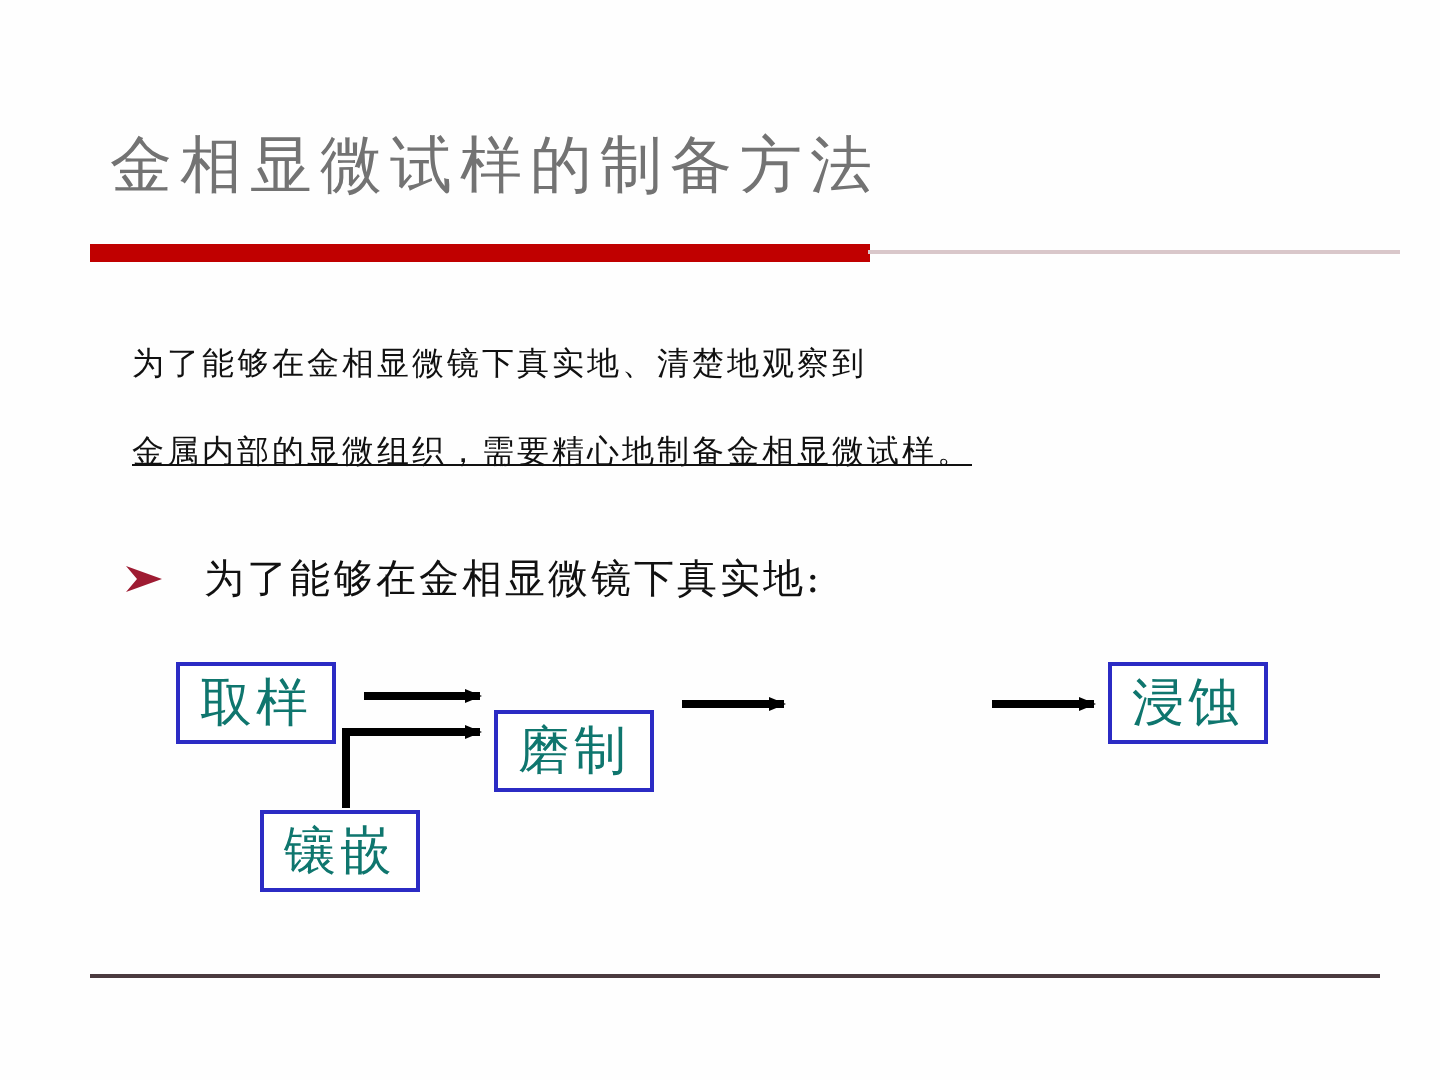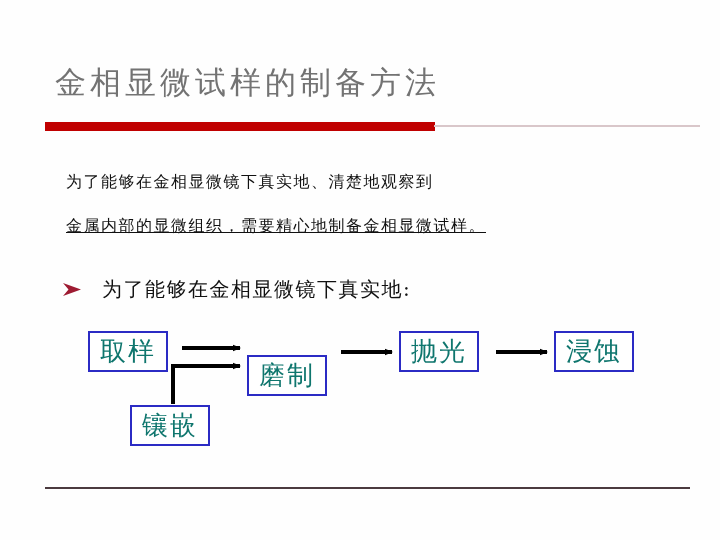--- a/index.html
+++ b/index.html
@@ -179,20 +179,19 @@
         <line x1="341" y1="352" x2="392" y2="352" stroke="#000000" stroke-width="4" marker-end="url(#ah)"></line>
       </g>
 
       <g>
         <line x1="496" y1="352" x2="547" y2="352" stroke="#000000" stroke-width="4" marker-end="url(#ah)"></line>
       </g>
     </svg>
 
     <div class="flow-box" id="flow-box-0">取样</div>
     <div class="flow-box" id="flow-box-1">磨制</div>
-    <div class="flow-box" id="flow-box-2">抛光</div>
     <div class="flow-box" id="flow-box-3">浸蚀</div>
     <div class="flow-box" id="flow-box-4">镶嵌</div>
   </div>
 
   <div id="bottom-rule"></div>
 
 </div>
 
 </body></html>

